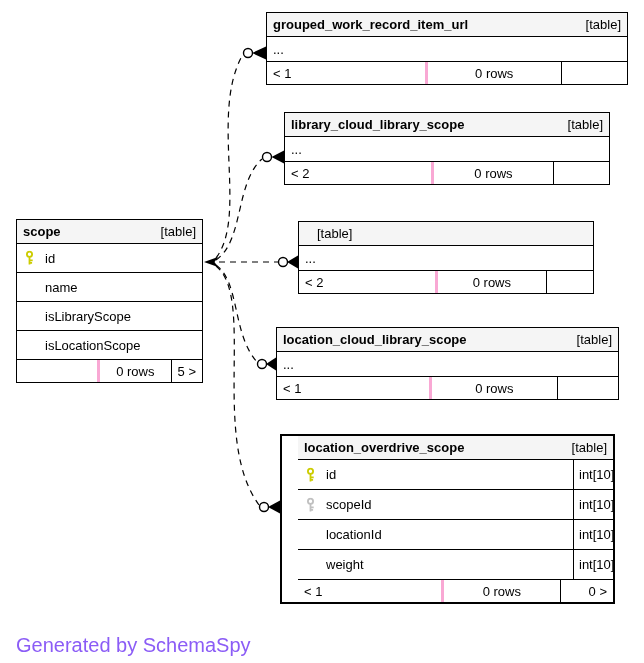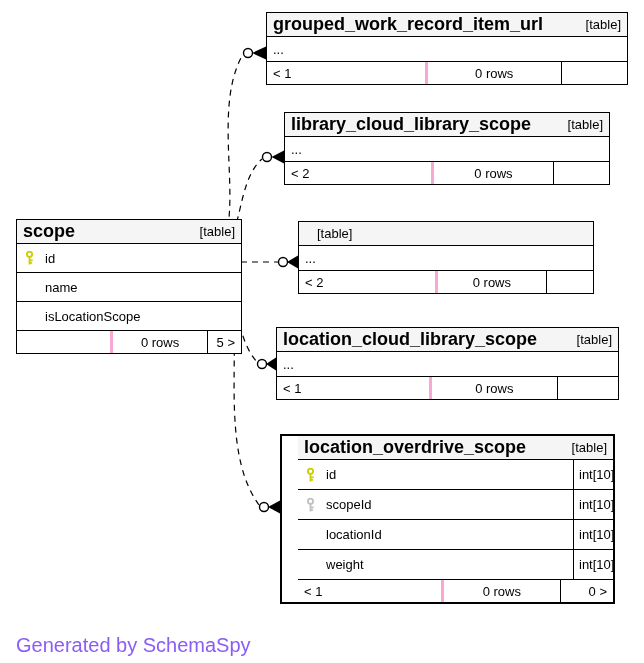--- a/index.html
+++ b/index.html
@@ -11,21 +11,21 @@
   #connectors { position:absolute; left:0; top:0; width:644px; height:663px; pointer-events:none; }
 
   .tbl { position:absolute; background:#fff; border:1px solid #000; box-sizing:border-box; }
   .tbl.focus { border-width:2px; }
 
   .tbl-header {
     display:flex; justify-content:space-between; align-items:center;
     background:#f5f5f5; border-bottom:1px solid #000;
     height:24px; padding:0 6px; box-sizing:border-box;
   }
-  .tbl-name { font-weight:bold; font-size:18px; white-space:nowrap; }
+  .tbl-name { font-weight:bold; font-size:13px; white-space:nowrap; }
   .tbl-badge { font-weight:normal; font-size:13px; margin-left:12px; white-space:nowrap; }
 
   .tbl-row {
     position:relative; display:flex; align-items:center;
     border-bottom:1px solid #000; height:29px; box-sizing:border-box;
     padding-left:28px;
   }
   .tbl-row .key { position:absolute; left:7px; top:50%; transform:translateY(-50%); width:13px; height:15px; }
   .tbl-row .col-name { flex:1; white-space:nowrap; }
   .tbl-row .col-type {
@@ -43,21 +43,21 @@
   .tbl-footer.scope-footer .cell.left { width:24%; }
   .tbl-footer.scope-footer .cell.mid  { width:44%; }
 
   
   #t-grouped   { left:266px; top:12px;  width:362px; }
   #t-libcloud  { left:284px; top:112px; width:326px; }
   #t-libover   { left:298px; top:221px; width:296px; }
   #t-loccloud  { left:276px; top:327px; width:343px; }
   #t-locover   { left:280px; top:434px; width:335px;padding-left:16px; }
   #t-locover .tbl-row { height:30px; }
-  #t-scope     { left:16px;  top:219px; width:226px; }
+  #t-scope     { left:16px;  top:219px; width:187px; }
 
   #note {
     position:absolute; left:16px; top:634px; font-size:20px; color:#8b5cf6;
   }
 </style>
 </head>
 <body>
 
 <div id="stage">
 
@@ -190,20 +190,23 @@
       <svg class="key" viewBox="0 0 13 15">
         <circle cx="5.5" cy="3.8" r="2.6" fill="none" stroke="#cccc00" stroke-width="1.8"></circle>
         <path d="M5.5 6.4 V14 M5.5 9.8 h3.2 M5.5 12.4 h2.6" fill="none" stroke="#cccc00" stroke-width="1.8"></path>
       </svg>
       <span class="col-name">id</span>
     </div>
     <div class="tbl-row">
       <span class="col-name">name</span>
     </div>
     <div class="tbl-row">
+      <span class="col-name">isLibraryScope</span>
+    </div>
+    <div class="tbl-row">
       <span class="col-name">isLocationScope</span>
     </div>
     <div class="tbl-footer scope-footer">
       <div class="cell left"></div>
       <div class="cell mid">0 rows</div>
       <div class="cell right">5 &gt;</div>
     </div>
   </div>
 
   <div id="note">Generated by SchemaSpy</div>

